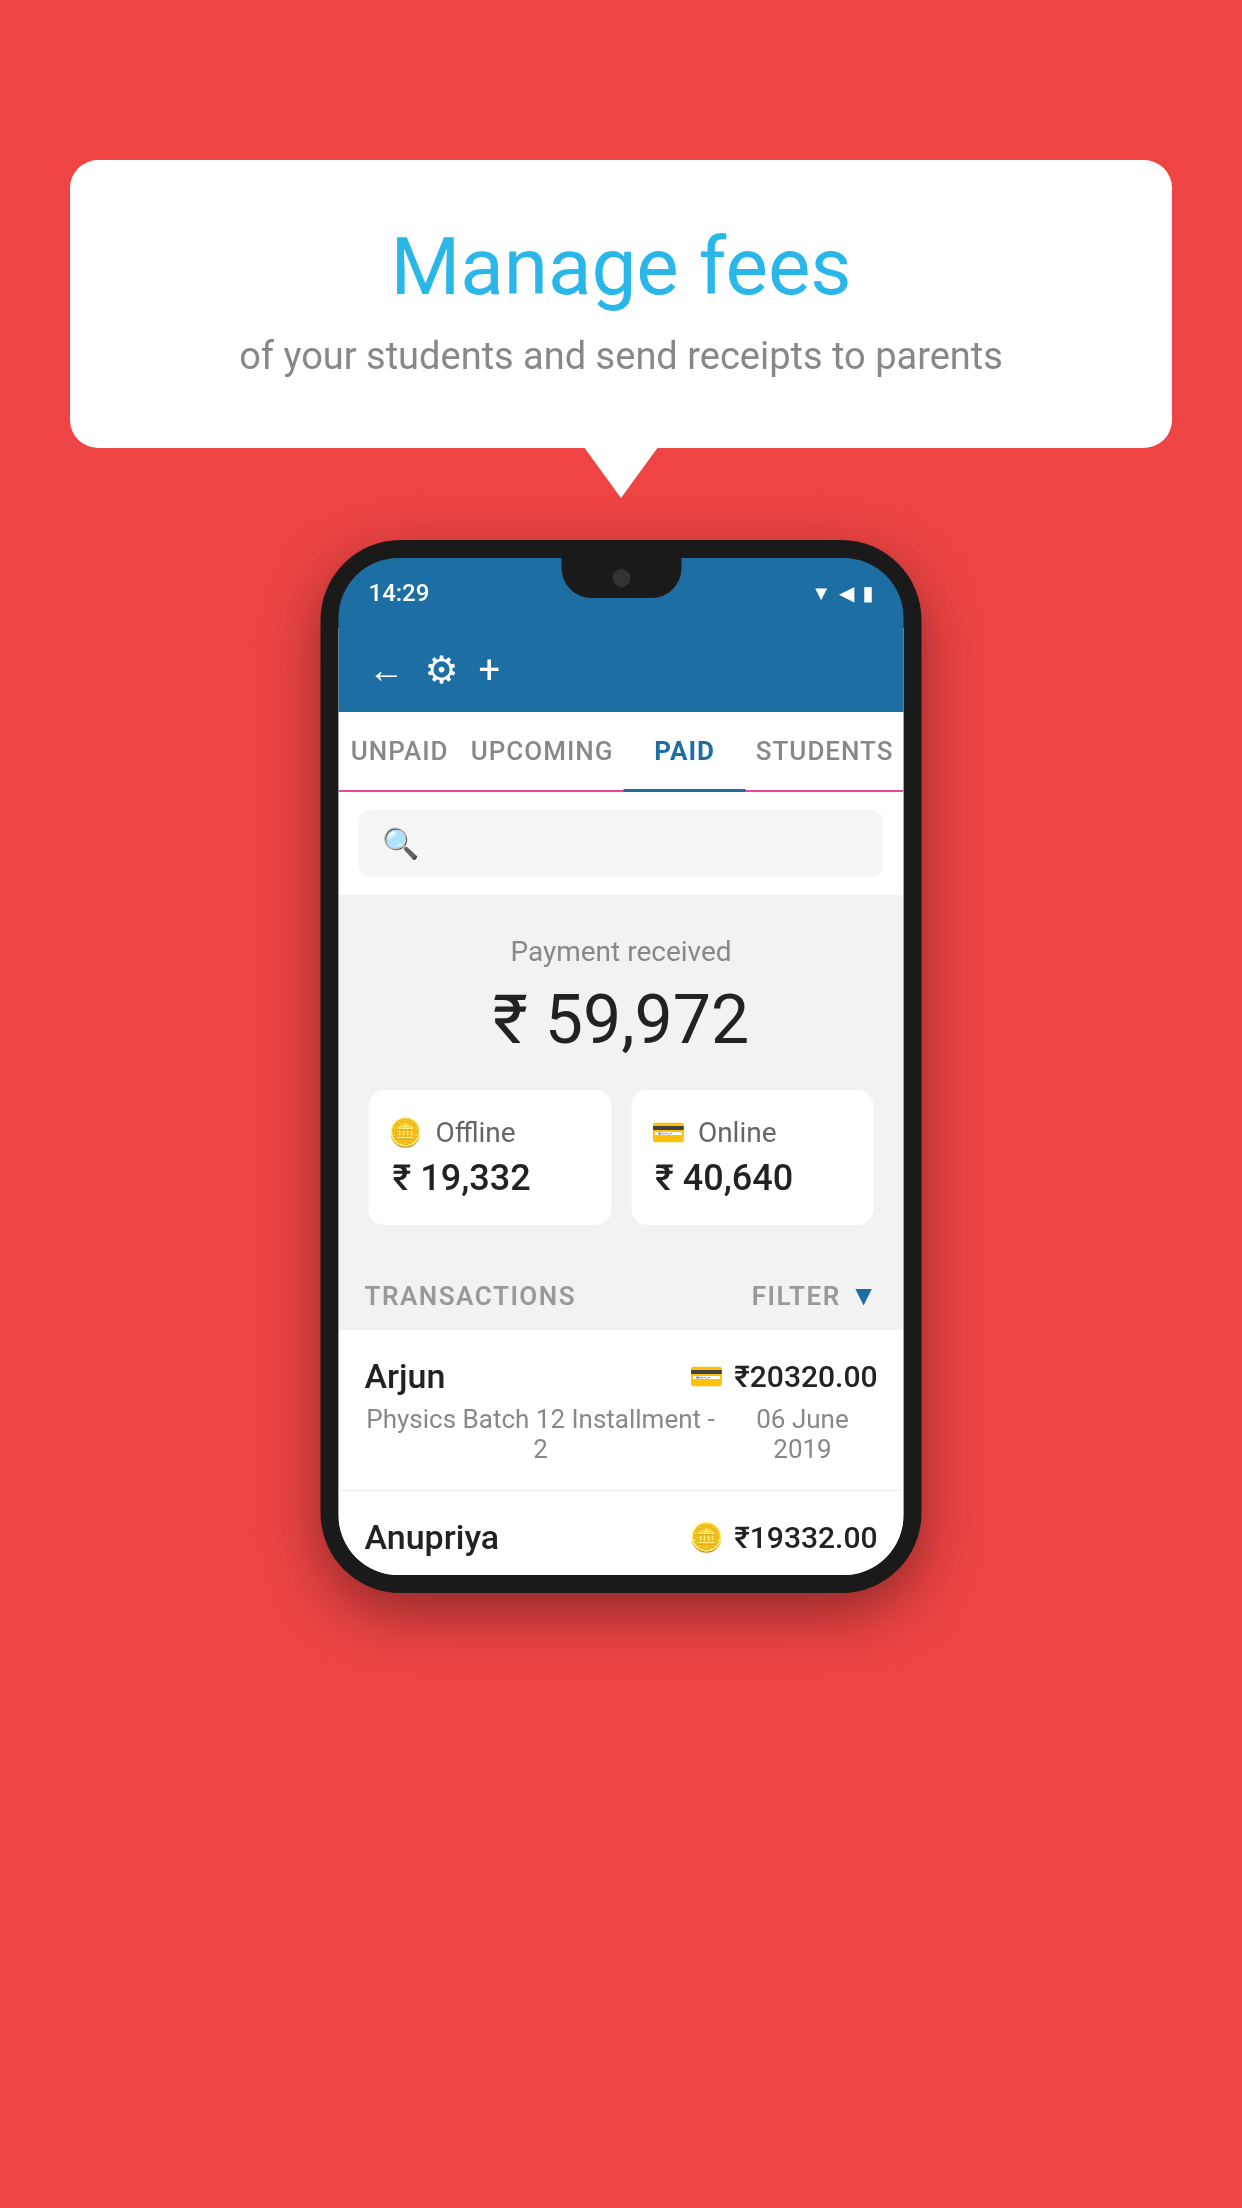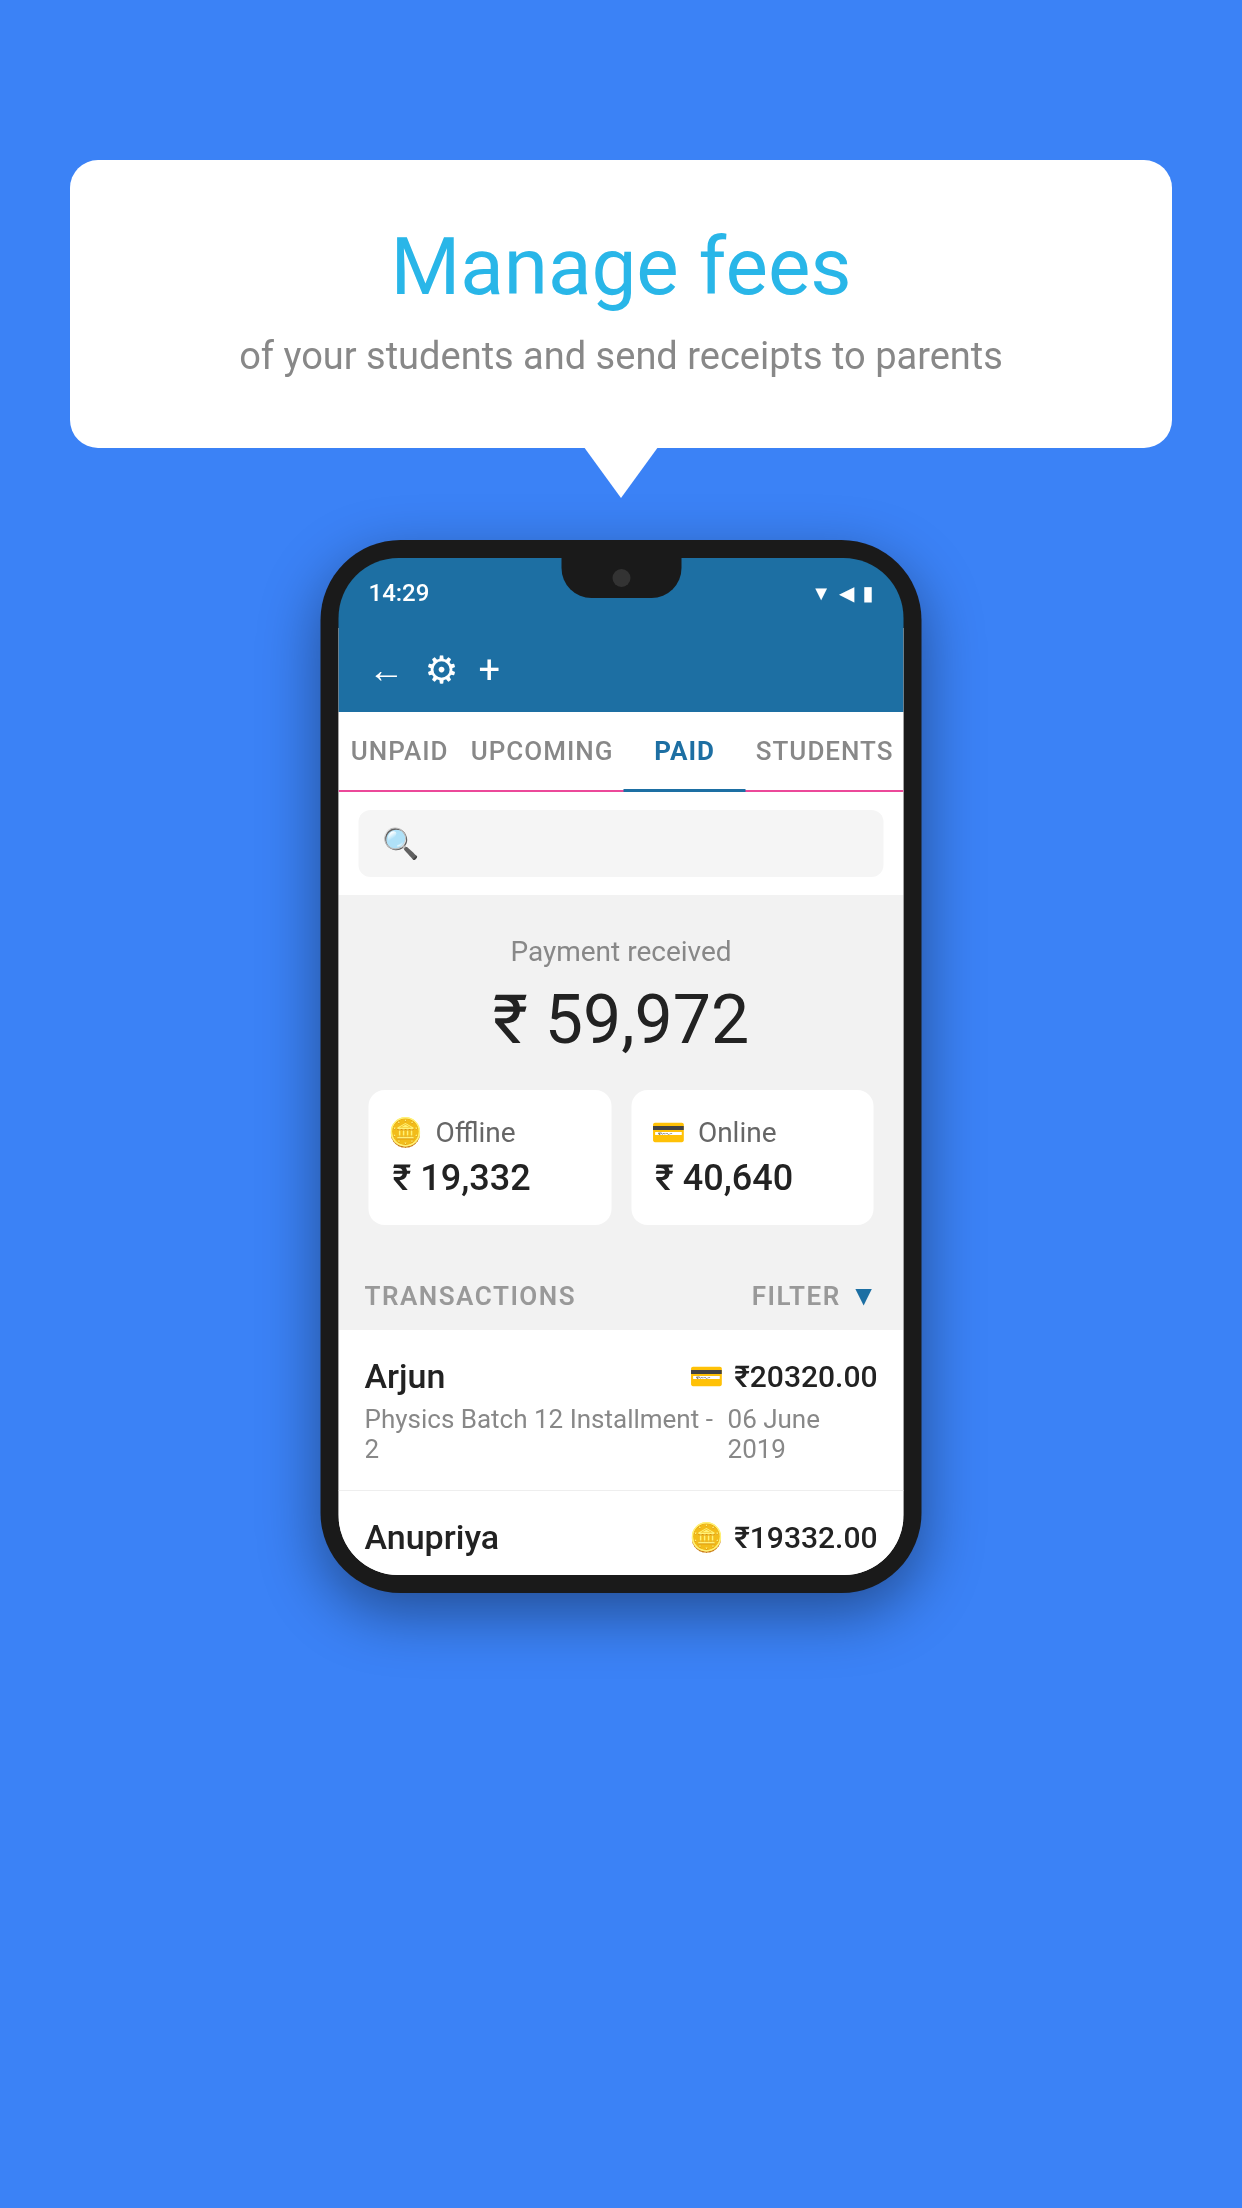--- a/index.html
+++ b/index.html
@@ -316,20 +316,21 @@
     }
 
     
     .transaction-list {
       background: white;
     }
 
     .transaction-row {
       padding: 26px 26px;
       border-bottom: 1px solid #eee;
+      text-align: center;
     }
 
     .transaction-top {
       display: flex;
       justify-content: space-between;
       align-items: center;
       margin-bottom: 8px;
     }
 
     .transaction-name {
@@ -372,21 +373,21 @@
       font-size: 26px;
     }
 
     .transaction-row-partial {
       padding: 26px 26px 10px;
     }
   </style>
 </head>
 <body>
 
-<div style="width:1242px;height:2208px;background:#3b82f6;position:relative;">
+<div style="width:1242px;height:2208px;background:#ef4444;position:relative;">
 
   <div class="speech-bubble-container">
     <div class="speech-bubble">
       <div class="bubble-title">Manage fees</div>
       <div class="bubble-subtitle">of your students and send receipts to parents</div>
     </div>
   </div>
 
   <div class="phone-wrapper">
     <div class="phone-outer">

